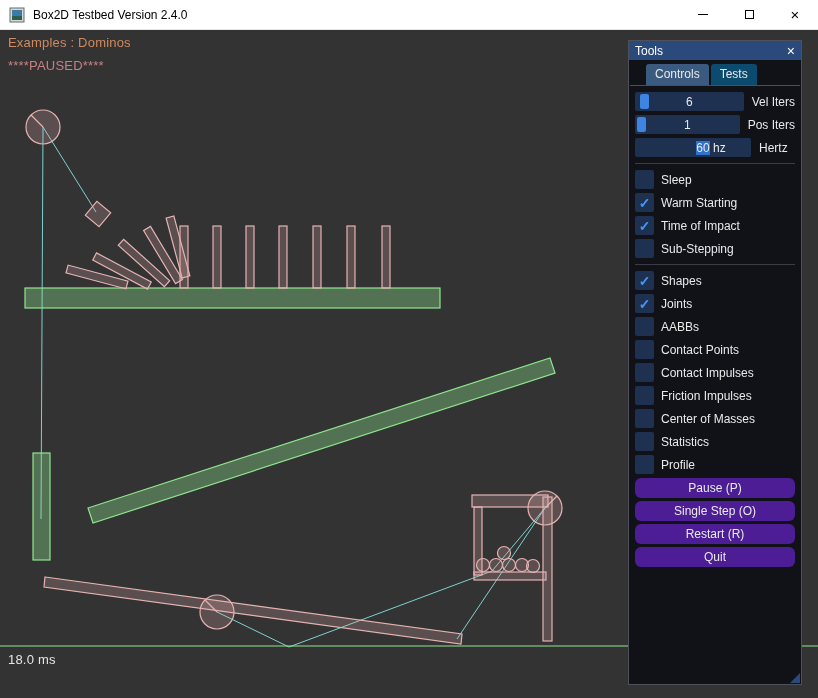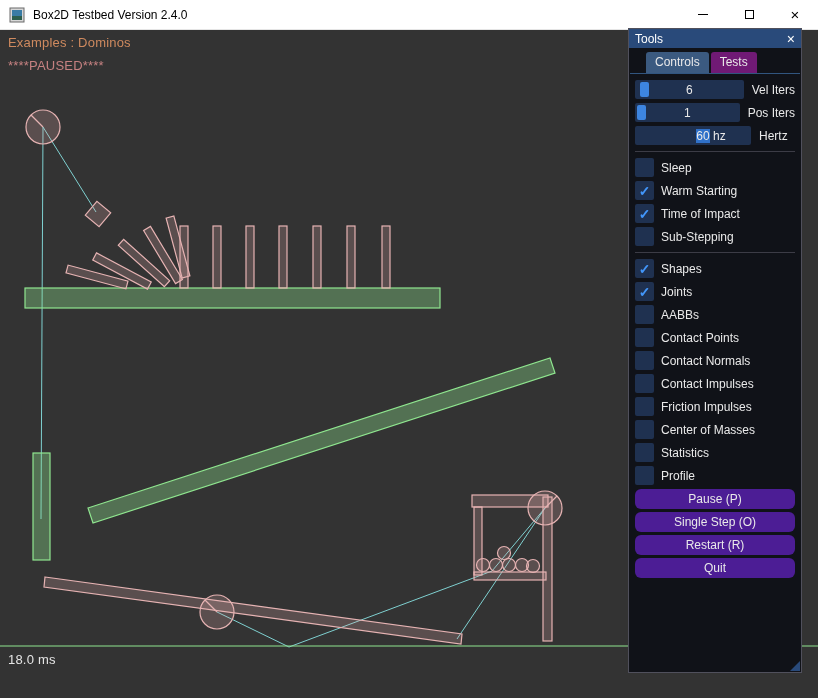--- a/index.html
+++ b/index.html
@@ -26,36 +26,36 @@
   
   .canvas-area { position:absolute; top:30px; left:0; width:818px; height:668px; background:#333333; }
   svg.scene { position:absolute; left:0; top:0; }
   .hud { position:absolute; font-size:13px; letter-spacing:0.2px; }
   #hud-example { left:8px; top:5px;  color:#cf8a5f; }
   #hud-paused  { left:8px; top:28px; color:#c58181; }
   #hud-ms      { left:8px; bottom:31px; color:#e5e5e5; }
 
   
   .tools {
-    position:absolute; left:628px; top:28px; width:174px; height:645px;
+    position:absolute; left:628px; top:40px; width:174px; height:645px;
     background:#101218; border:1px solid #50505c; box-sizing:border-box;
     color:#e9e9e9; font-size:12px;
   }
   .tools-titlebar {
     height:19px; background:#294a7a; display:flex; align-items:center;
     justify-content:space-between; padding:0 6px;
   }
   .tools-title { font-size:12px; color:#ffffff; }
   .tools-close { color:#ffffff; font-size:14px; line-height:1; }
 
   .tabbar {
     display:flex; gap:2px; padding:4px 2px 0 16px;
     border-bottom:1px solid #31557f; margin:0 1px;
   }
-  .tab { padding:3px 9px 4px 9px; background:#701a75; border-radius:3px 3px 0 0; }
+  .tab { padding:3px 9px 4px 9px; background:#0c4a6e; border-radius:3px 3px 0 0; }
   .tab.active { background:#3b5a80; }
 
   .content { padding:6px; display:flex; flex-direction:column; }
   .row { display:flex; align-items:center; height:19px; margin-bottom:4px; }
   .row-label { margin-left:8px; white-space:nowrap; }
 
   .slider, .text-input {
     position:relative; width:116px; height:19px; background:#1f3150;
     border-radius:2px; display:flex; align-items:center; justify-content:center;
     box-sizing:border-box;
@@ -262,24 +262,20 @@
     <div class="row">
       <span class="checkbox"></span>
       <span class="cb-label">AABBs</span>
     </div>
     <div class="row">
       <span class="checkbox"></span>
       <span class="cb-label">Contact Points</span>
     </div>
     <div class="row">
       <span class="checkbox"></span>
-      <span class="cb-label">Contact Normals</span>
-    </div>
-    <div class="row">
-      <span class="checkbox"></span>
       <span class="cb-label">Contact Impulses</span>
     </div>
     <div class="row">
       <span class="checkbox"></span>
       <span class="cb-label">Friction Impulses</span>
     </div>
     <div class="row">
       <span class="checkbox"></span>
       <span class="cb-label">Center of Masses</span>
     </div>

